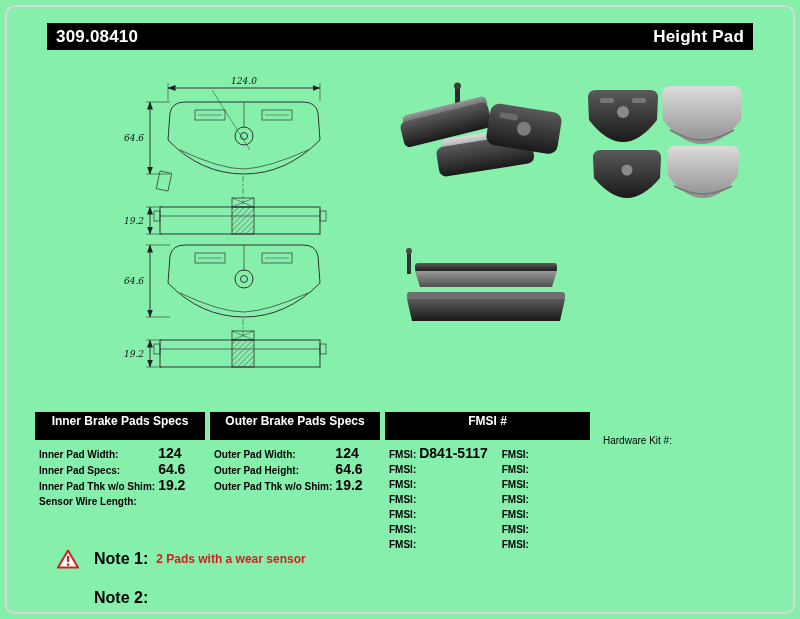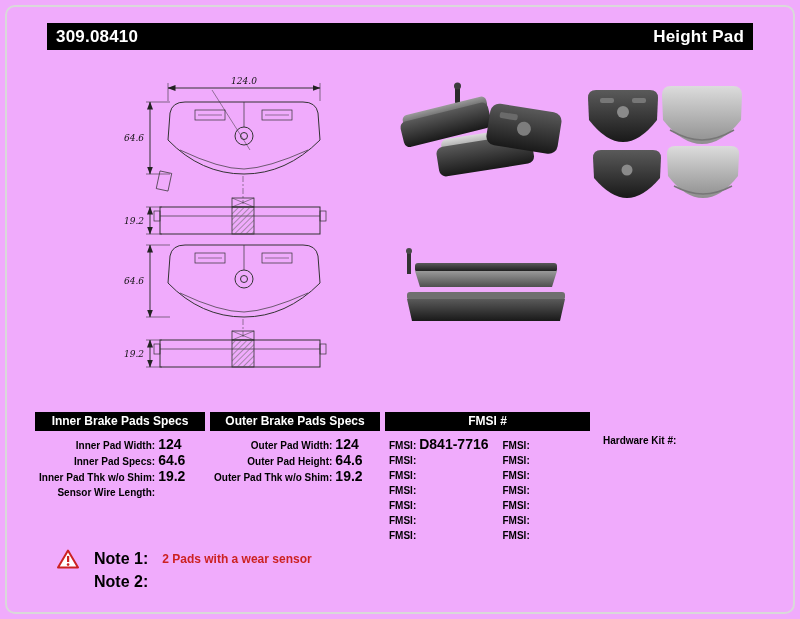--- a/index.html
+++ b/index.html
@@ -1,53 +1,53 @@
 <!DOCTYPE html>
 <html><head>
 <meta charset="utf-8">
 <style>
   * { margin:0; padding:0; box-sizing:border-box; }
   html,body { width:800px; height:619px; background:#fff; font-family:"Liberation Sans", sans-serif; color:#000; }
-  .page { position:relative; width:800px; height:619px; background:#f0abfc; overflow:hidden; }
+  .page { position:relative; width:800px; height:619px; background:#86efac; overflow:hidden; }
   .frame { position:absolute; inset:5px; border:2px solid #d9d9d9; border-radius:10px; pointer-events:none; }
 
   
   .topbar { position:absolute; left:47px; right:47px; top:23px; height:27px; background:#000; color:#fff;
             display:flex; justify-content:space-between; align-items:center; padding:0 9px;
             font-size:17px; font-weight:bold; letter-spacing:.2px; }
 
   
   .drawings { position:absolute; left:100px; top:68px; }
   .photos   { position:absolute; left:385px; top:80px; }
 
   
   .specs { position:absolute; top:412px; left:0; width:800px; height:135px; }
   .col { position:absolute; top:0; }
   .col-inner   { left:35px;  width:170px; }
   .col-outer   { left:210px; width:170px; }
   .col-fmsi    { left:385px; width:205px; }
   .col-related { left:595px; width:170px; }
   .col-header { background:#000; color:#fff; font-size:12px; font-weight:bold; text-align:center;
-                height:19px; line-height:19px; white-space:nowrap; }
+                height:28px; line-height:19px; white-space:nowrap; }
   .spec-table { display:table; margin:6px 0 0 4px; border-collapse:collapse; }
   .spec-row { display:table-row; }
-  .spec-row .lbl  { display:table-cell; text-align:right; white-space:nowrap; font-weight:bold; font-size:10px; line-height:15px; }
+  .spec-row .lbl  { display:table-cell; white-space:nowrap; font-weight:bold; font-size:10px; line-height:15px; }
   .spec-row .val  { display:table-cell; text-align:left; padding-left:3px; min-width:36px; font-weight:bold; font-size:14px; line-height:15px; white-space:nowrap; }
   .fmsi-table .lbl2 { display:table-cell; text-align:right; white-space:nowrap; font-weight:bold; font-size:10px; line-height:15px; padding-left:14px; }
   .fmsi-table .val1 { min-width:62px; }
-  .related-row { font-weight:bold; font-size:10px; line-height:15px; padding:21px 0 0 8px; white-space:nowrap; }
+  .related-row { font-weight:normal; font-size:10px; line-height:15px; padding:21px 0 0 8px; white-space:nowrap; }
 
   
   .notes { position:absolute; left:57px; top:548px; }
   .note-row { display:flex; align-items:center; height:21px; }
-  .note-row + .note-row { margin-top:2px; }
+  .note-row + .note-row { margin-top:18px; }
   .warn-wrap { width:22px; height:20px; }
   .note-spacer { display:inline-block; width:22px; }
   .note-label { font-size:16px; font-weight:bold; margin-left:15px; white-space:nowrap; }
-  .note-text  { font-size:12px; font-weight:bold; color:#cc2222; margin-left:14px; white-space:nowrap; }
+  .note-text  { font-size:12px; font-weight:bold; color:#cc2222; margin-left:8px; white-space:nowrap; }
 </style>
 </head>
 <body>
 
 <div class="page">
   <div class="frame"></div>
 
   <header class="topbar">
     <span>309.08410</span>
     <span>Height Pad</span>
@@ -248,21 +248,21 @@
           <span class="val">19.2</span>
         </div>
       </div>
     </div>
 
     <div class="col col-fmsi">
       <div class="col-header">FMSI #</div>
       <div class="spec-table fmsi-table">
         <div class="spec-row">
           <span class="lbl">FMSI:</span>
-          <span class="val val1">D841-7716</span>
+          <span class="val val1">D841-5117</span>
           <span class="lbl2">FMSI:</span>
           <span class="val"></span>
         </div>
         <div class="spec-row">
           <span class="lbl">FMSI:</span>
           <span class="val val1"></span>
           <span class="lbl2">FMSI:</span>
           <span class="val"></span>
         </div>
         <div class="spec-row">

